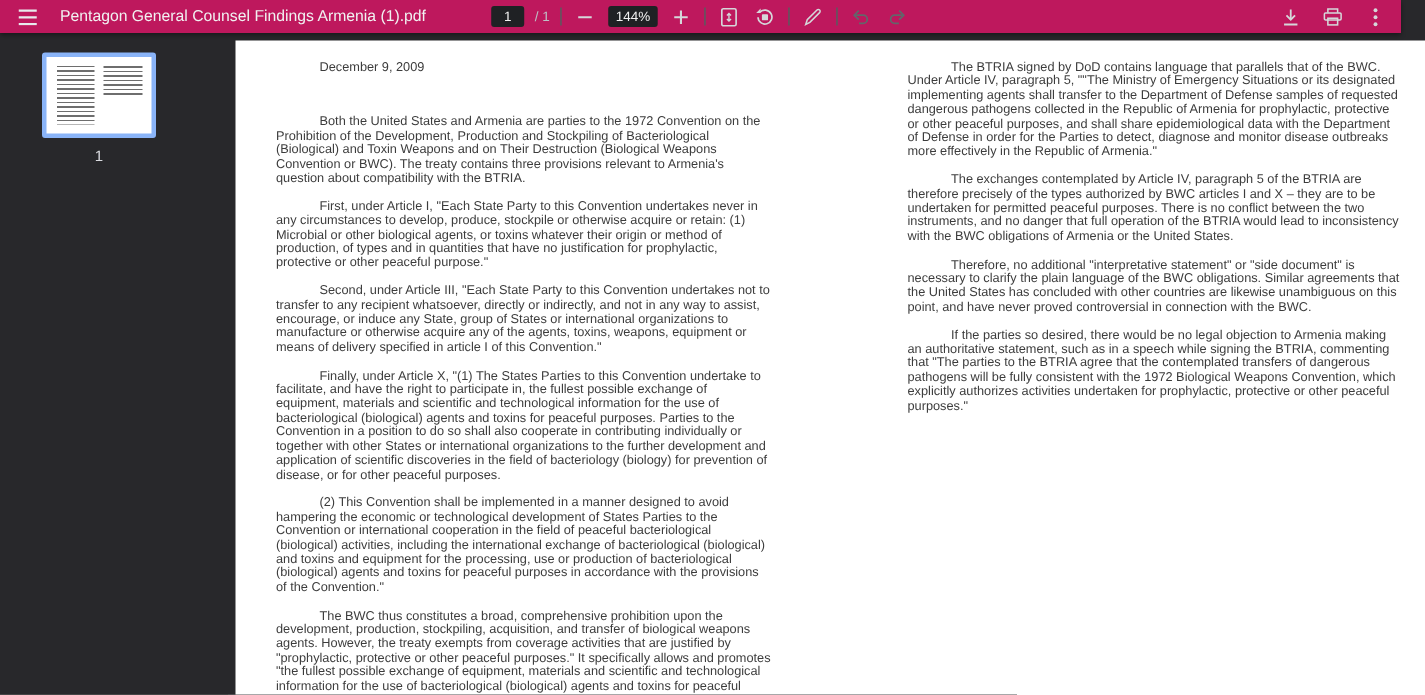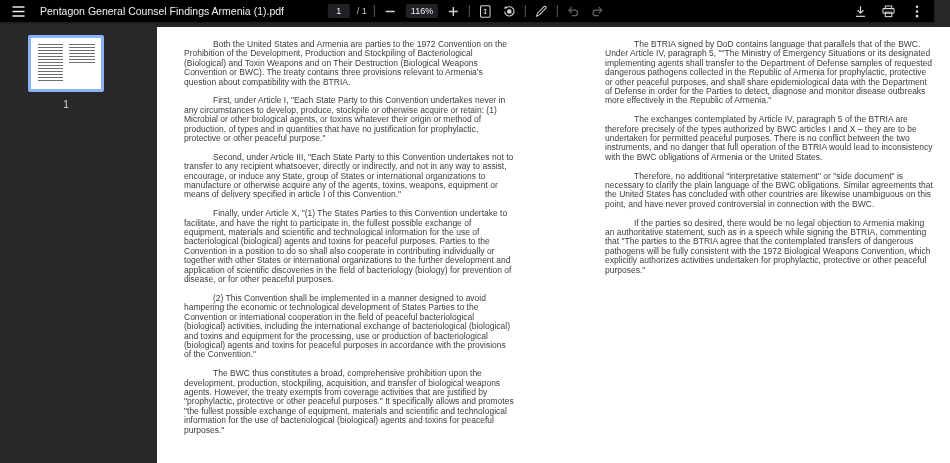--- a/index.html
+++ b/index.html
@@ -1,20 +1,20 @@
 <!DOCTYPE html>
 <html><head>
 <meta charset="utf-8">
 <style>
   html,body{margin:0;padding:0;width:950px;height:463px;overflow:hidden;
     font-family:"Liberation Sans",sans-serif;background:#28282b;}
   .app{position:relative;width:950px;height:463px;background:#28282b;}
 
   
-  .toolbar{position:absolute;top:0;left:0;right:16px;height:22px;background:#000000;
+  .toolbar{position:absolute;top:0;left:0;right:16px;height:22px;background:#be185d;
     display:flex;align-items:center;z-index:5;box-shadow:0 1px 3px rgba(0,0,0,.4);justify-content:space-between;}
   .tb-left{display:flex;align-items:center;gap:13px;padding-left:10px;min-width:0;}
   .tb-title{color:#f1f1f1;font-size:10.5px;white-space:nowrap;}
   .tb-center{position:absolute;left:50%;transform:translateX(-50%);display:flex;
     align-items:center;gap:7px;height:22px;}
   .tb-right{margin-left:auto;display:flex;align-items:center;gap:11px;padding-right:9px;}
   .tbtn{background:none;border:none;padding:0;margin:0;width:17px;height:17px;
     display:flex;align-items:center;justify-content:center;color:#d5d7da;cursor:pointer;}
   .tbtn.disabled{color:#63666a;}
   .pill{background:#1f2124;border-radius:2px;height:14px;line-height:14px;
@@ -65,21 +65,21 @@
       <span class="pill page-box">1</span>
       <span class="page-total">/ 1</span>
       <span class="vdiv"></span>
       <button class="tbtn">
         <span>
           <svg width="11" height="11" viewBox="0 0 11 11">
               <path d="M1 5.5h9" stroke="currentColor" stroke-width="1.4"></path>
             </svg>
         </span>
       </button>
-      <span class="pill zoom-box">116%</span>
+      <span class="pill zoom-box">144%</span>
       <button class="tbtn">
         <span>
           <svg width="11" height="11" viewBox="0 0 11 11">
               <path d="M5.5 1v9M1 5.5h9" stroke="currentColor" stroke-width="1.4"></path>
             </svg>
         </span>
       </button>
       <span class="vdiv"></span>
       <button class="tbtn">
         <span>
@@ -160,20 +160,21 @@
     <aside class="sidebar">
       <div class="thumb">
         <div class="tl l"></div>
         <div class="tl r"></div>
       </div>
       <div class="thumb-label">1</div>
     </aside>
 
     <main class="page">
       <div class="col col-left">
+        <p class="date">December 9, 2009</p>
         <p>Both the United States and Armenia are parties to the 1972 Convention on the Prohibition of the Development, Production and Stockpiling of Bacteriological (Biological) and Toxin Weapons and on Their Destruction (Biological Weapons Convention or BWC).  The treaty contains three provisions relevant to Armenia's question about compatibility with the BTRIA.</p>
         <p>First, under Article I, "Each State Party to this Convention undertakes never in any circumstances to develop, produce, stockpile or otherwise acquire or retain: (1) Microbial or other biological agents, or toxins whatever their origin or method of production, of types and in quantities that have no justification for prophylactic, protective or other peaceful purpose."</p>
         <p>Second, under Article III, "Each State Party to this Convention undertakes not to transfer to any recipient whatsoever, directly or indirectly, and not in any way to assist, encourage, or induce any State, group of States or international organizations to manufacture or otherwise acquire any of the agents, toxins, weapons, equipment or means of delivery specified in article I of this Convention."</p>
         <p>Finally, under Article X, "(1) The States Parties to this Convention undertake to facilitate, and have the right to participate in, the fullest possible exchange of equipment, materials and scientific and technological information for the use of bacteriological (biological) agents and toxins for peaceful purposes. Parties to the Convention in a position to do so shall also cooperate in contributing individually or together with other States or international organizations to the further development and application of scientific discoveries in the field of bacteriology (biology) for prevention of disease, or for other peaceful purposes.</p>
         <p>(2) This Convention shall be implemented in a manner designed to avoid hampering the economic or technological development of States Parties to the Convention or international cooperation in the field of peaceful bacteriological (biological) activities, including the international exchange of bacteriological (biological) and toxins and equipment for the processing, use or production of bacteriological (biological) agents and toxins for peaceful purposes in accordance with the provisions of the Convention."</p>
         <p>The BWC thus constitutes a broad, comprehensive prohibition upon the development, production, stockpiling, acquisition, and transfer of biological weapons agents.  However, the treaty exempts from coverage activities that are justified by "prophylactic, protective or other peaceful purposes."  It specifically allows and promotes "the fullest possible exchange of equipment, materials and scientific and technological information for the use of bacteriological (biological) agents and toxins for peaceful purposes."</p>
       </div>
       <div class="col col-right">
         <p>The BTRIA signed by DoD contains language that parallels that of the BWC.  Under Article IV, paragraph 5, ""The Ministry of Emergency Situations or its designated implementing agents shall transfer to the Department of Defense samples of requested dangerous pathogens collected in the Republic of Armenia for prophylactic, protective or other peaceful purposes, and shall share epidemiological data with the Department of Defense in order for the Parties to detect, diagnose and monitor disease outbreaks more effectively in the Republic of Armenia."</p>
         <p>The exchanges contemplated by Article IV, paragraph 5 of the BTRIA are therefore precisely of the types authorized by BWC articles I and X – they are to be undertaken for permitted peaceful purposes.  There is no conflict between the two instruments, and no danger that full operation of the BTRIA would lead to inconsistency with the BWC obligations of Armenia or the United States.</p>

